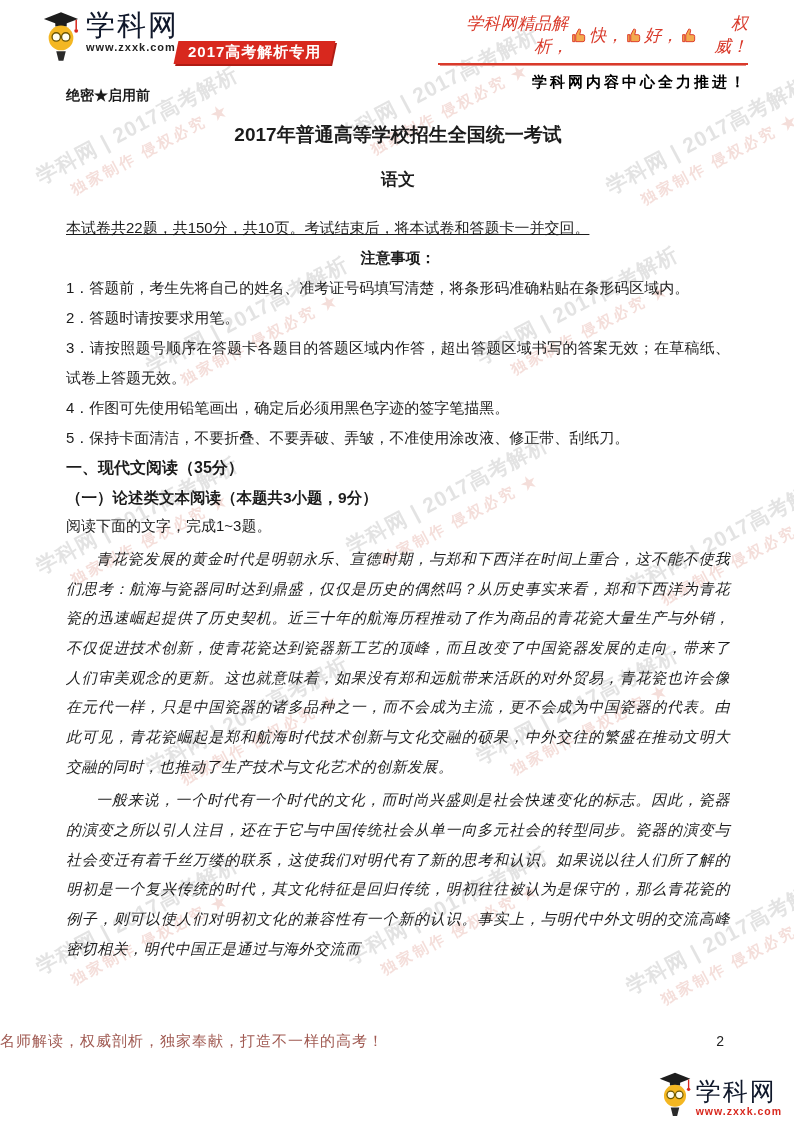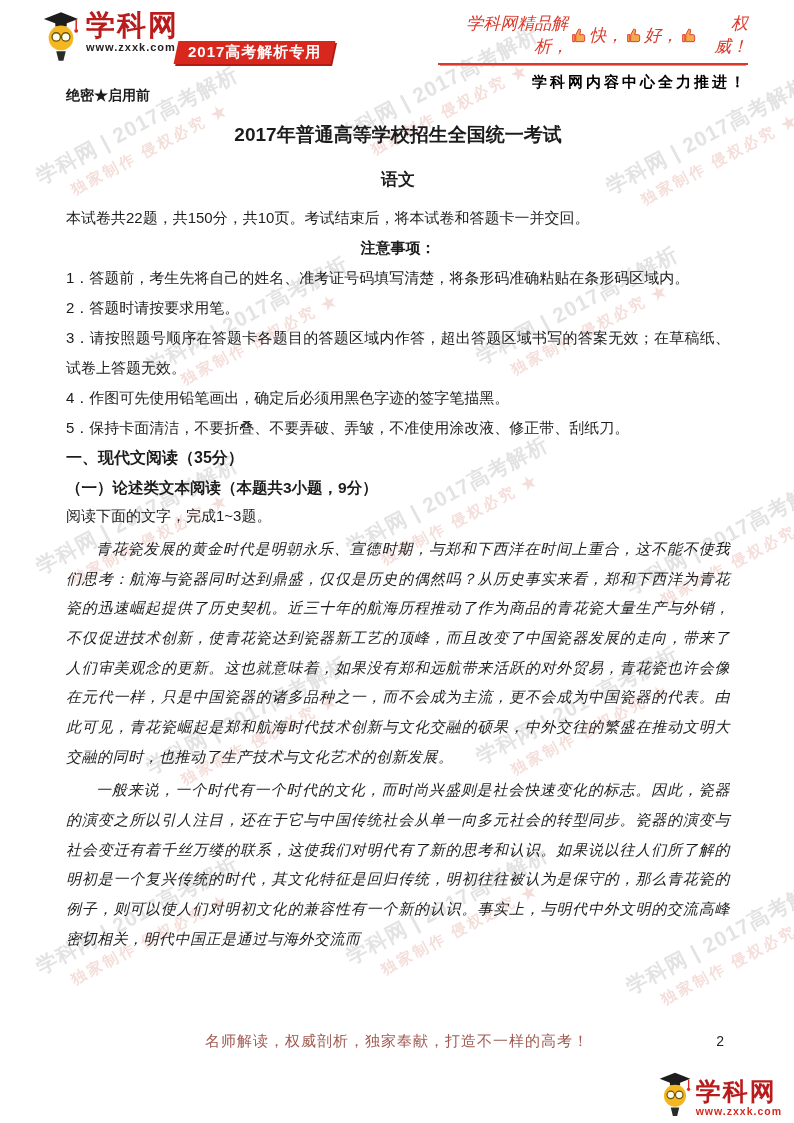--- a/index.html
+++ b/index.html
@@ -11,21 +11,21 @@
   
   .wm {
     position:absolute; z-index:0; transform:rotate(-28deg);
     text-align:center; white-space:nowrap; pointer-events:none; opacity:.55;
   }
   .wm .l1 { display:block; color:#cdcdcd; font-weight:bold; font-size:21px; letter-spacing:1px; }
   .wm .l2 { display:block; color:#ecc4bd; font-weight:bold; font-size:15px; letter-spacing:3px; margin-top:4px; }
   
   .hdr-logo { position:absolute; top:10px; left:42px; display:flex; align-items:flex-start; z-index:2; }
   .hdr-logo .txtcol { margin-left:6px; }
-  .logo-name { font-size:29px; font-weight:bold; color:#b91c1c; letter-spacing:2px; line-height:1.05; }
+  .logo-name { font-size:29px; font-weight:normal; color:#0f172a; letter-spacing:2px; line-height:1.05; }
   .logo-url  { font-size:11px; font-weight:bold; color:#222; letter-spacing:1px; margin-top:1px; }
   .banner {
     position:absolute; left:176px; top:41px; z-index:2;
     background:#d8281e; transform:skewX(-12deg);
     padding:2px 12px; box-shadow:2px 2px 0 #b01c14;
   }
   .banner span { display:inline-block; transform:skewX(12deg); color:#fff; font-weight:bold; font-size:15px; letter-spacing:1px; }
   .hdr-right { position:absolute; top:12px; right:46px; width:310px; text-align:right; z-index:2; }
   .slogan-main {
     display:flex; justify-content:flex-end; align-items:center; gap:1px;
@@ -33,35 +33,35 @@
     padding-bottom:5px; border-bottom:2px solid #d93a2b;
     box-shadow:0 3px 0 -2px #e88d85;
   }
   .slogan-main svg { margin:0 1px; flex:none; }
   .slogan-sub { margin-top:8px; color:#000000; font-weight:bold; font-size:15px; letter-spacing:3px; }
   
   .content { position:absolute; top:86px; left:66px; width:664px; z-index:1; font-size:15px; }
   .classification { font-weight:bold; font-size:14px; line-height:1.4; }
   .title   { text-align:center; font-weight:bold; font-size:19px; margin-top:16px; }
   .subject { text-align:center; font-weight:bold; font-size:17px; margin-top:20px; }
-  .intro   { margin-top:12px; line-height:2.0; }
+  .intro   { margin-top:22px; line-height:2.0;text-decoration:underline; }
   .notice-title { font-weight:bold; font-size:15px; line-height:2.0;text-align:center; }
   .notice  { line-height:2.0; text-align:justify; }
   .section-title { text-align:center; font-weight:bold; font-size:16px; line-height:2.1; }
   .part-heading  { font-weight:bold; font-size:16px; line-height:1.9; }
   .sub-heading   { font-weight:bold; font-size:15.5px; line-height:1.9; }
   .instruction   { line-height:1.9; }
   .passage p {
     font-family:"DejaVu Serif", serif; font-style:italic;
     text-indent:2em; line-height:1.98; text-align:justify; margin-top:4px;
     letter-spacing:.5px;
   }
   
   .footer-slogan {
-    position:absolute; left:0; right:0; bottom:72px; text-align:center;
+    position:absolute; left:0; right:0; bottom:72px; 
     color:#a05a52; font-size:15px; letter-spacing:1px; z-index:1;
   }
   .page-num { position:absolute; right:70px; bottom:74px; color:#222; font-size:14px; z-index:1; }
   .ftr-logo { position:absolute; right:12px; bottom:2px; display:flex; align-items:flex-end; z-index:2; }
   .ftr-logo .txtcol { margin-left:4px; padding-bottom:4px; }
   .ftr-logo .logo-name { font-size:25px; }
   .ftr-logo .logo-url { color:#d8281e; font-size:10.5px; }
 </style>
 </head>
 <body>

